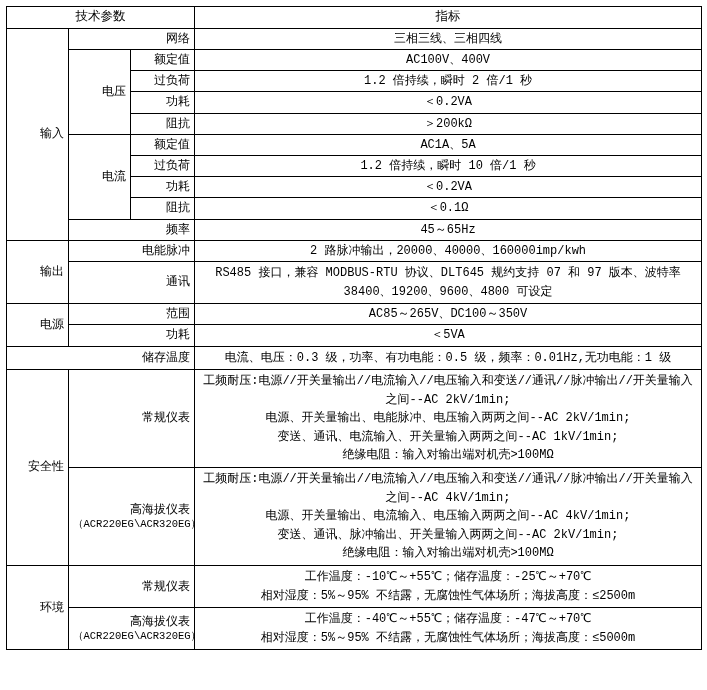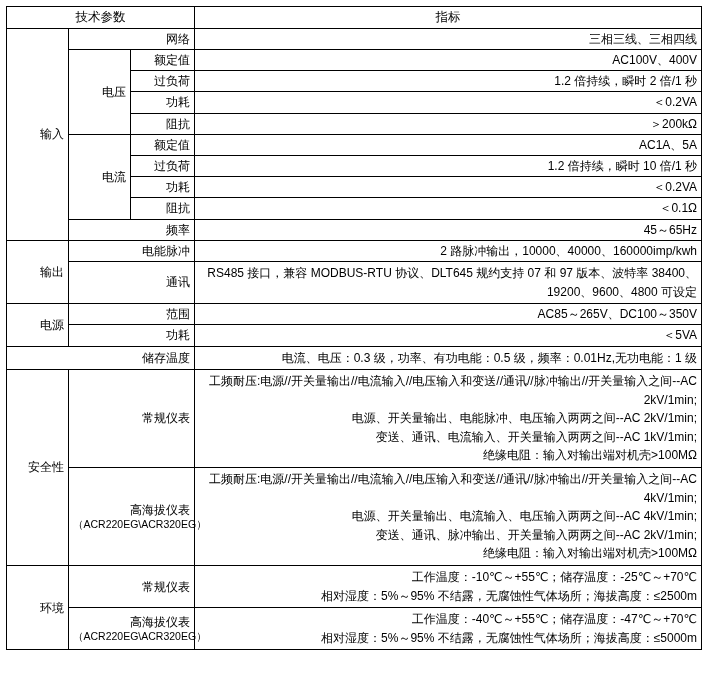--- a/index.html
+++ b/index.html
@@ -10,38 +10,39 @@
   body {
     font-family: "Liberation Sans", "DejaVu Sans", sans-serif;
     color: #000000;
   }
   #sheet {
     width: 568px;
     height: 690px;
     box-sizing: border-box;
     padding: 6px 6px 0 6px;
     background: #ffffff;
+    font-family: Liberation Mono, monospace;
   }
   table.spec {
     border-collapse: collapse;
     width: 695px;
     table-layout: fixed;
     font-size: 12px;
     line-height: 1.35;
   }
   table.spec td {
     border: 1px solid #000000;
     padding: 2px 4px;
     vertical-align: middle;
   }
   td.ctr {
     text-align: right;
   }
   td.lft {
-    text-align: right;
+    text-align: center;
     padding-left: 5px;
   }
   .hdr {
     text-align: center;
     font-size: 12.5px;
     padding: 4px 2px;
   }
   .multiline {
     line-height: 1.55;
     padding-top: 4px;
@@ -114,21 +115,21 @@
       </tr>
 
       <tr>
         <td class="ctr" colspan="2">频率</td>
         <td class="lft">45～65Hz</td>
       </tr>
 
       <tr>
         <td class="ctr" rowspan="2">输出</td>
         <td class="ctr" colspan="2">电能脉冲</td>
-        <td class="lft">2 路脉冲输出，10000、40000、160000imp/kwh</td>
+        <td class="lft">2 路脉冲输出，20000、40000、160000imp/kwh</td>
       </tr>
       <tr>
         <td class="ctr" colspan="2">通讯</td>
         <td class="lft multiline">RS485 接口，兼容 MODBUS-RTU 协议、DLT645 规约支持 07 和 97 版本、波特率 38400、19200、9600、4800 可设定</td>
       </tr>
 
       <tr>
         <td class="ctr" rowspan="2">电源</td>
         <td class="ctr" colspan="2">范围</td>
         <td class="lft">AC85～265V、DC100～350V</td>

